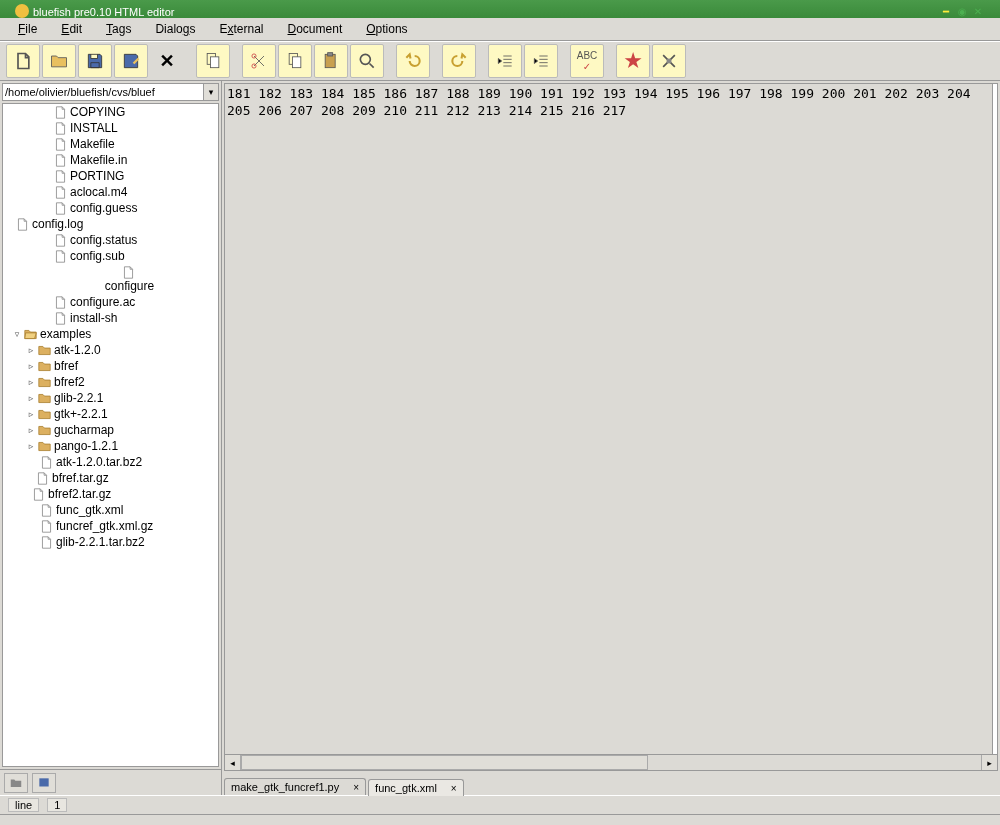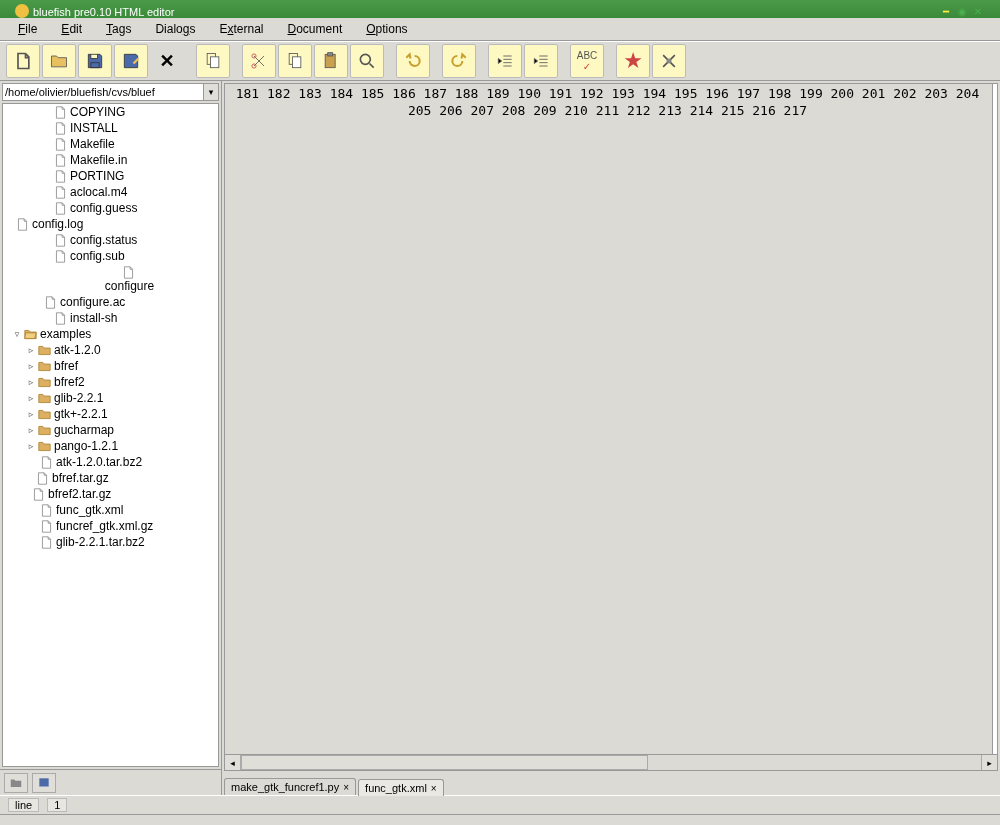--- a/index.html
+++ b/index.html
@@ -29,31 +29,31 @@
 .tree { flex:1; background:#fff; border:1px solid #999; margin:0 2px 2px 2px; overflow-y:auto; overflow-x:hidden; font-family: sans-serif; font-size:12px; }
 .tree .node { display:flex; align-items:center; padding:1px 0; white-space:nowrap; }
 .tree .expander { width:12px; text-align:center; font-size:9px; color:#555; }
 .tree .ficon { width:14px; height:14px; margin-right:3px; display:inline-flex; align-items:center; justify-content:center; }
 .tree .file-i svg, .tree .folder-i svg { width:13px; height:13px; }
 .sidebar-btm { height:26px; border-top:1px solid #999; display:flex; align-items:center; padding:0 4px; gap:4px; }
 .sidebar-btm .sbtn { width:24px; height:20px; border:1px solid #aaa; background:#e0ded8; display:flex; align-items:center; justify-content:center; }
 
 .editwrap { flex:1; display:flex; flex-direction:column; }
 .editor { flex:1; display:flex; background:#fff; border:1px solid #999; margin:2px 2px 0 2px; overflow:hidden; position:relative; }
-.gutter { background:#dcdad5; border-right:1px solid #999; color:#000; font-family: monospace; font-size:13px; text-align:center; padding:1px 4px 1px 2px; line-height:17px; }
+.gutter { background:#dcdad5; border-right:1px solid #999; color:#000; font-family: monospace; font-size:13px; text-align:left; padding:1px 4px 1px 2px; line-height:17px; }
 .code { flex:1; font-family: monospace; font-size:13px; line-height:17px; padding:1px 0 1px 4px; white-space:pre; overflow:hidden; }
 
 .hscroll { height:16px; background:#dcdad5; border:1px solid #999; border-top:none; margin:0 2px; display:flex; }
 .hscroll .arrowbtn { width:16px; background:#e0ded8; border-right:1px solid #aaa; display:flex; align-items:center; justify-content:center; font-size:9px; }
 .hscroll .arrowbtn.r { border-left:1px solid #aaa; border-right:none; }
 .hscroll .track { flex:1; position:relative; }
 .hscroll .thumb { position:absolute; left:0; top:0; bottom:0; width:55%; background:#e0ded8; border:1px solid #aaa; }
 
 .tabs { height:24px; display:flex; align-items:flex-end; padding:0 2px; }
-.tabs .tab { padding:2px 6px; border:1px solid #999; border-bottom:none; background:#dcdad5; margin-right:2px; font-size:11px; display:flex; align-items:center; gap:4px; border-radius:3px 3px 0 0; }
+.tabs .tab { padding:2px 6px; border:1px solid #999; border-bottom:none; background:#dcdad5; margin-right:2px; font-size:11px; display:flex; align-items:center; gap:14px; border-radius:3px 3px 0 0; }
 .tabs .tab.active { background:#eae8e3; position:relative; top:1px; }
 .tabs .tab .close { font-size:10px; }
 
 .statusbar { height:20px; border-top:1px solid #fff; border-bottom:1px solid #999; background:#dcdad5; padding:2px 8px; font-size:11px; display:flex; gap:8px; }
 .statusbar .cell { border:1px solid #bbb; padding:0 6px; background:#e8e6e0; }
 </style>
 </head>
 <body>
 
 <div class="titlebar">
@@ -281,21 +281,21 @@
         <div class="node" style="padding-left: 38px; flex-direction: column;">
           <span class="expander"></span>
           <span class="ficon file-i">
             <svg viewBox="0 0 16 16">
               <path fill="#fff" stroke="#888" d="M3 1h7l3 3v11H3z"></path>
               <path fill="none" stroke="#888" d="M10 1v3h3"></path>
             </svg>
           </span>
           <span>configure</span>
         </div>
-        <div class="node" style="padding-left: 28px;">
+        <div class="node" style="padding-left: 38px;">
           <span class="expander"></span>
           <span class="ficon file-i">
             <svg viewBox="0 0 16 16">
               <path fill="#fff" stroke="#888" d="M3 1h7l3 3v11H3z"></path>
               <path fill="none" stroke="#888" d="M10 1v3h3"></path>
             </svg>
           </span>
           <span>configure.ac</span>
         </div>
         <div class="node" style="padding-left: 38px;">

